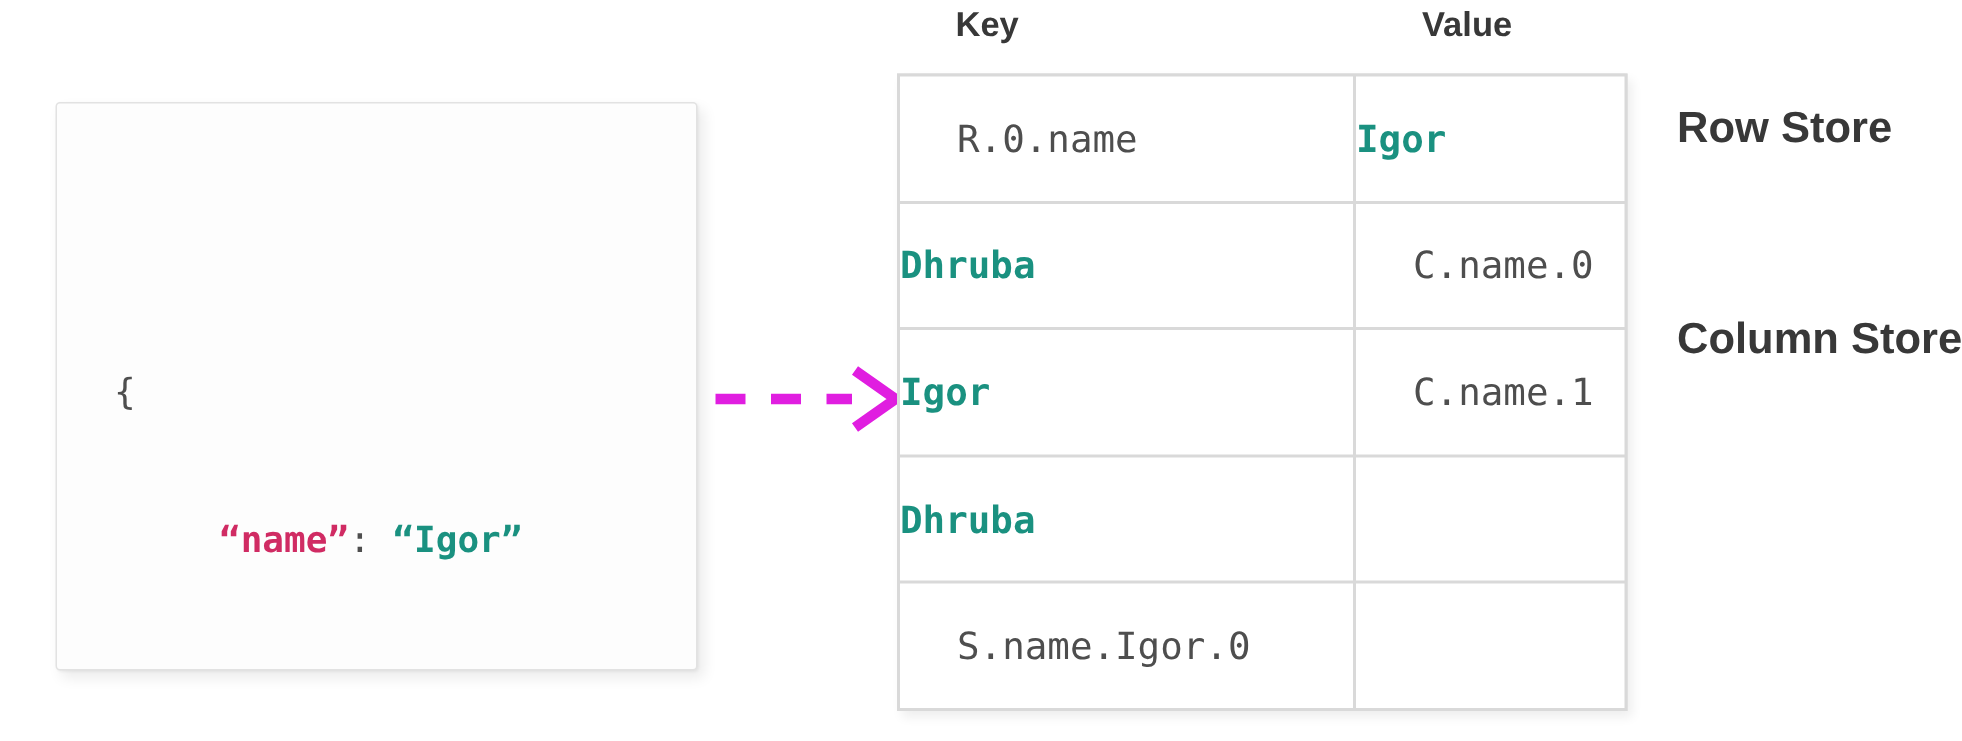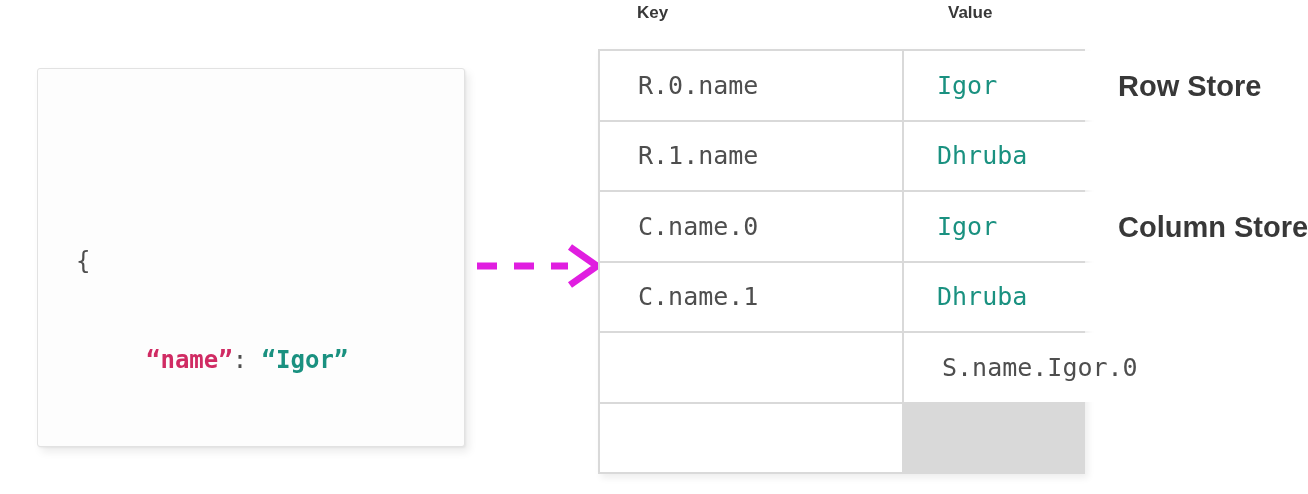--- a/index.html
+++ b/index.html
@@ -51,21 +51,21 @@
   .arrow-svg {
     position: absolute;
     left: 475px;
     top: 240px;
   }
 
   
   .table-header {
     position: absolute;
     top: 3px;
-    font-size: 17px;
+    font-size: 23px;
     font-weight: 700;
     color: var(--heading-text);
   }
   .table-header.key-h   { left: 637px; }
   .table-header.value-h { left: 948px; }
 
   .kv-table {
     position: absolute;
     left: 598px;
     top: 49px;
@@ -81,21 +81,21 @@
   }
   .cell {
     background: #ffffff;
     display: flex;
     align-items: center;
     font-family: "DejaVu Sans Mono", monospace;
     font-size: 25px;
     color: var(--code-text);
   }
   .cell.key { padding-left: 38px; }
-  .cell.val { padding-left: 33px; color: var(--json-value); font-weight: normal; }
+  .cell.val { color: var(--json-value); font-weight: bold; }
 
   
   .store-label {
     position: absolute;
     left: 1118px;
     transform: translateY(-50%);
     font-size: 29px;
     font-weight: 700;
     color: var(--heading-text);
     white-space: nowrap;
@@ -122,21 +122,20 @@
     <line x1="2" y1="26" x2="93" y2="26" stroke="#e01ee0" stroke-width="7" stroke-dasharray="20 17"></line>
     <path d="M 95 7 L 122 26 L 95 45" fill="none" stroke="#e01ee0" stroke-width="7"></path>
   </svg>
 
   <div class="table-header key-h">Key</div>
   <div class="table-header value-h">Value</div>
 
   <div class="kv-table">
     <div class="cell key">R.0.name</div>
     <div class="cell val">Igor</div>
-    <div class="cell key">R.1.name</div>
     <div class="cell val">Dhruba</div>
     <div class="cell key">C.name.0</div>
     <div class="cell val">Igor</div>
     <div class="cell key">C.name.1</div>
     <div class="cell val">Dhruba</div>
     <div class="cell val"></div>
     <div class="cell key">S.name.Igor.0</div>
     <div class="cell val"></div>
   </div>
 

